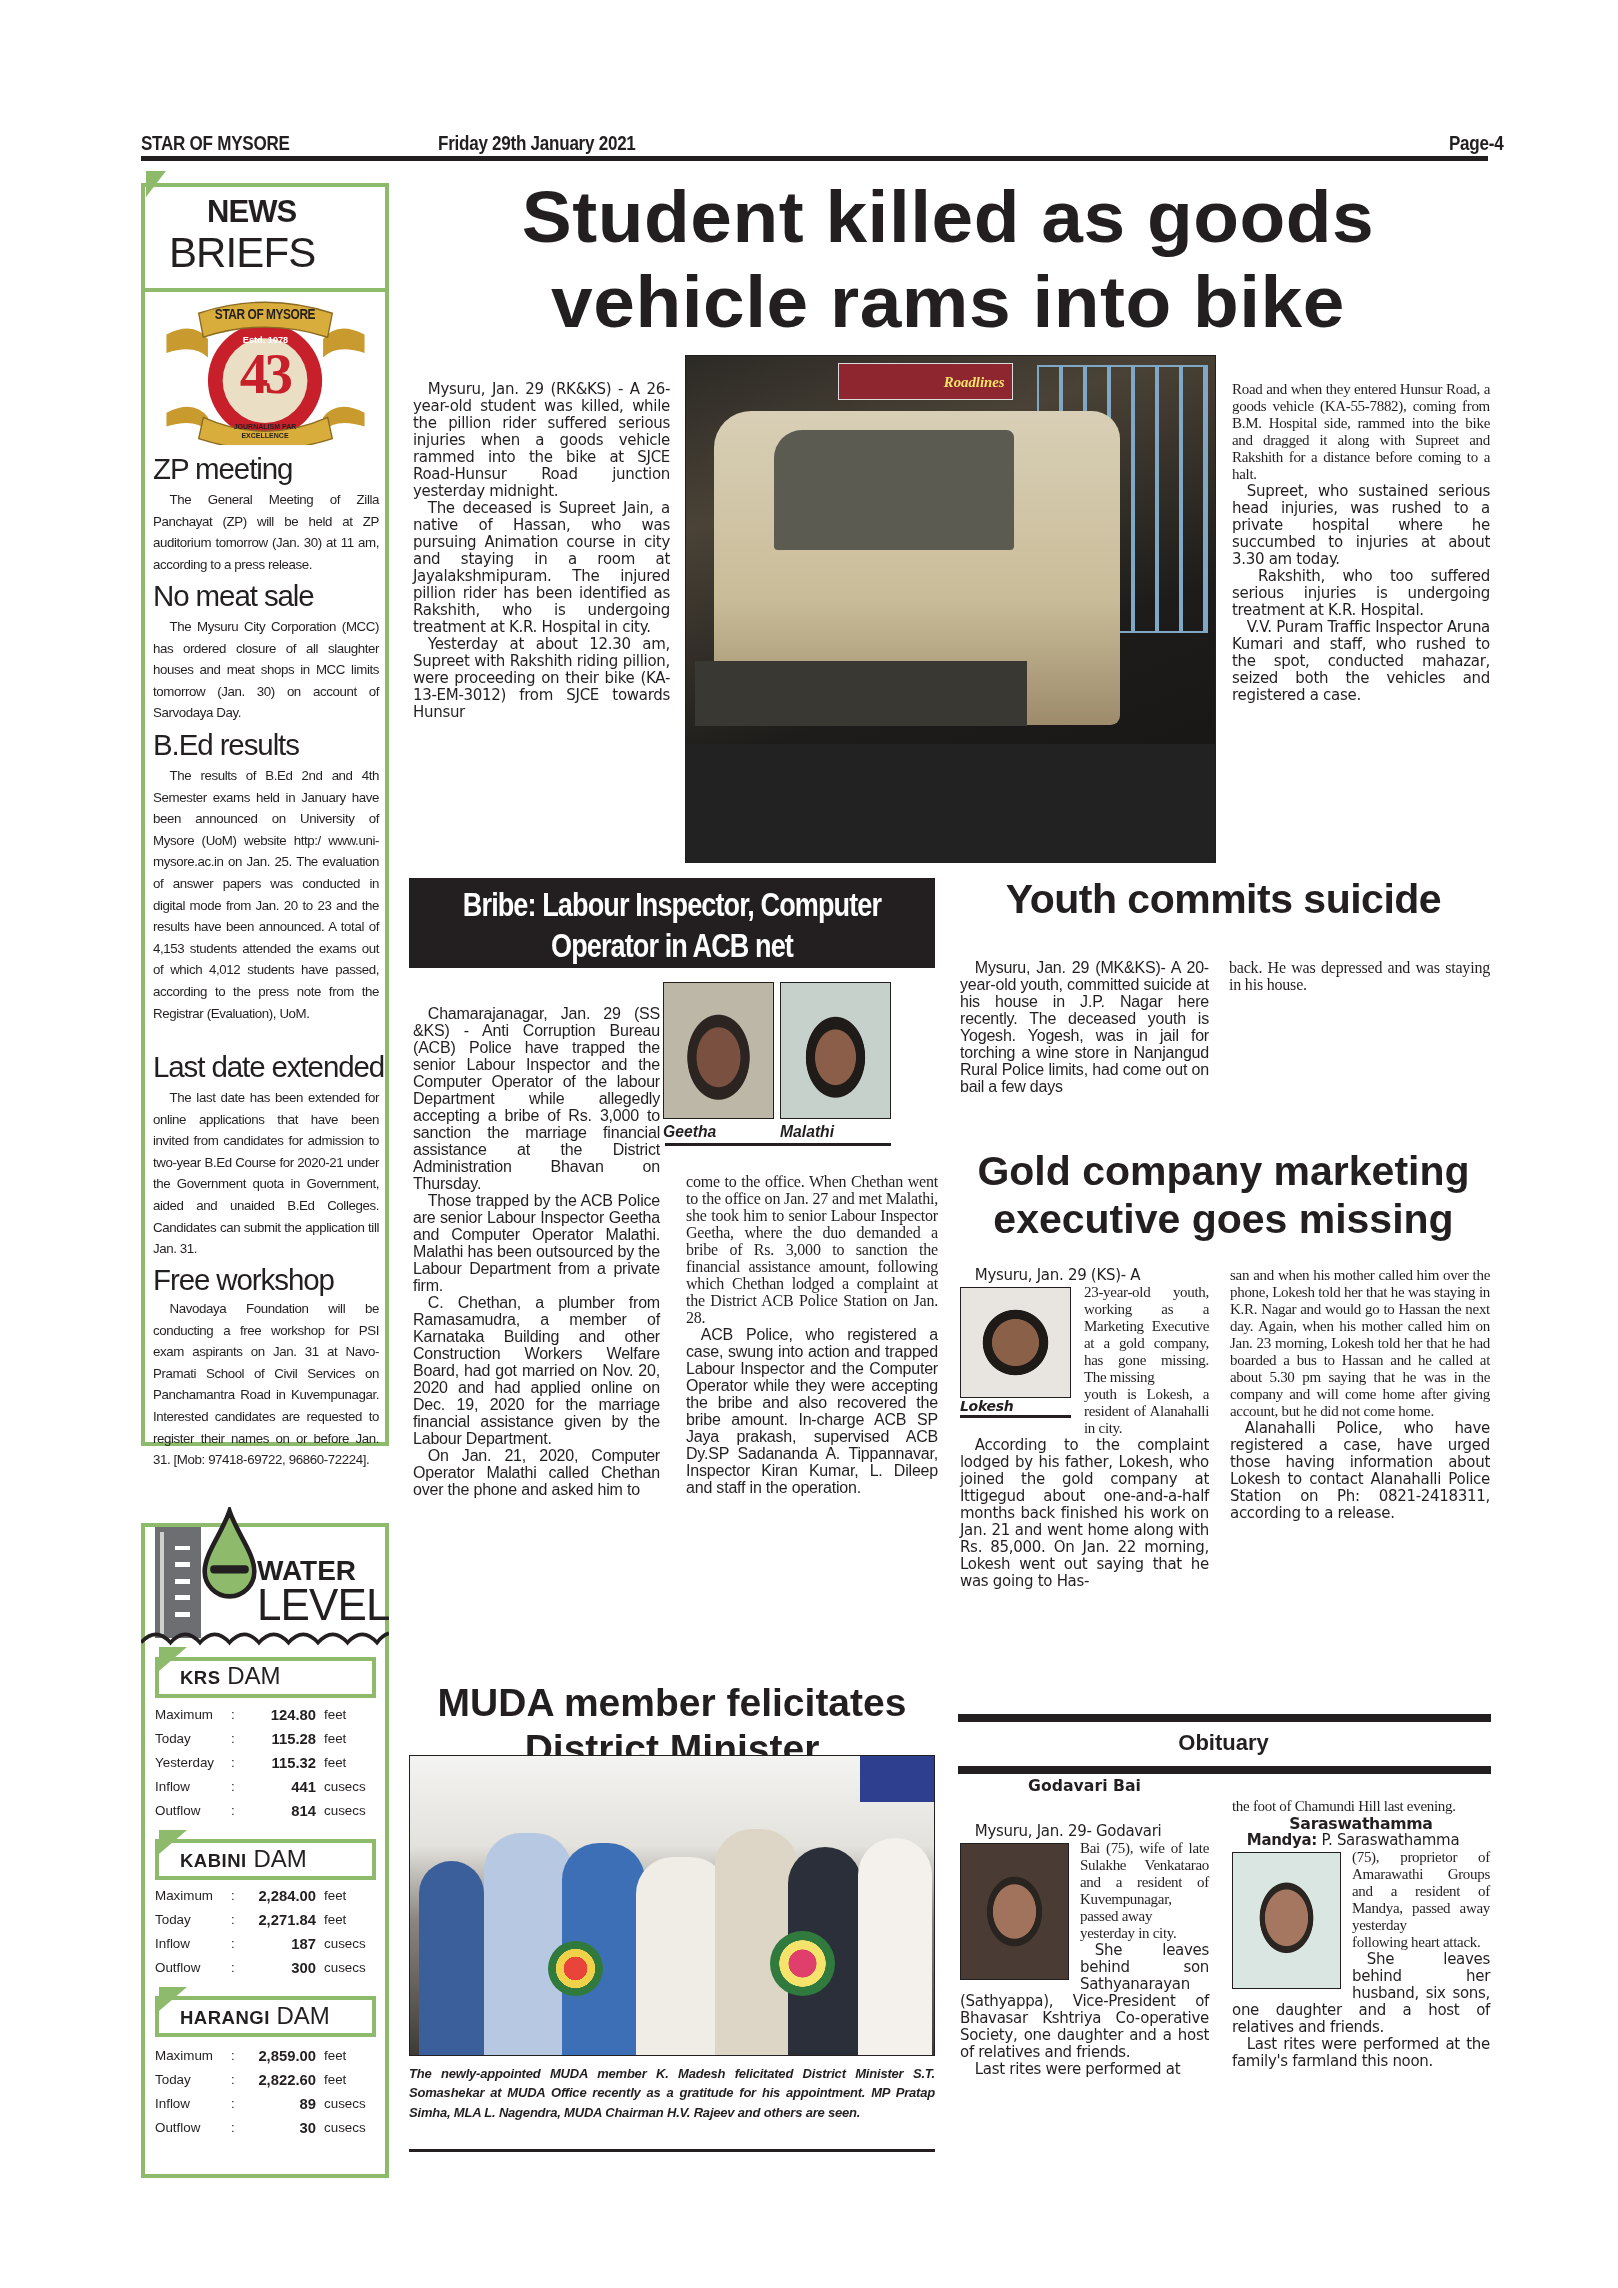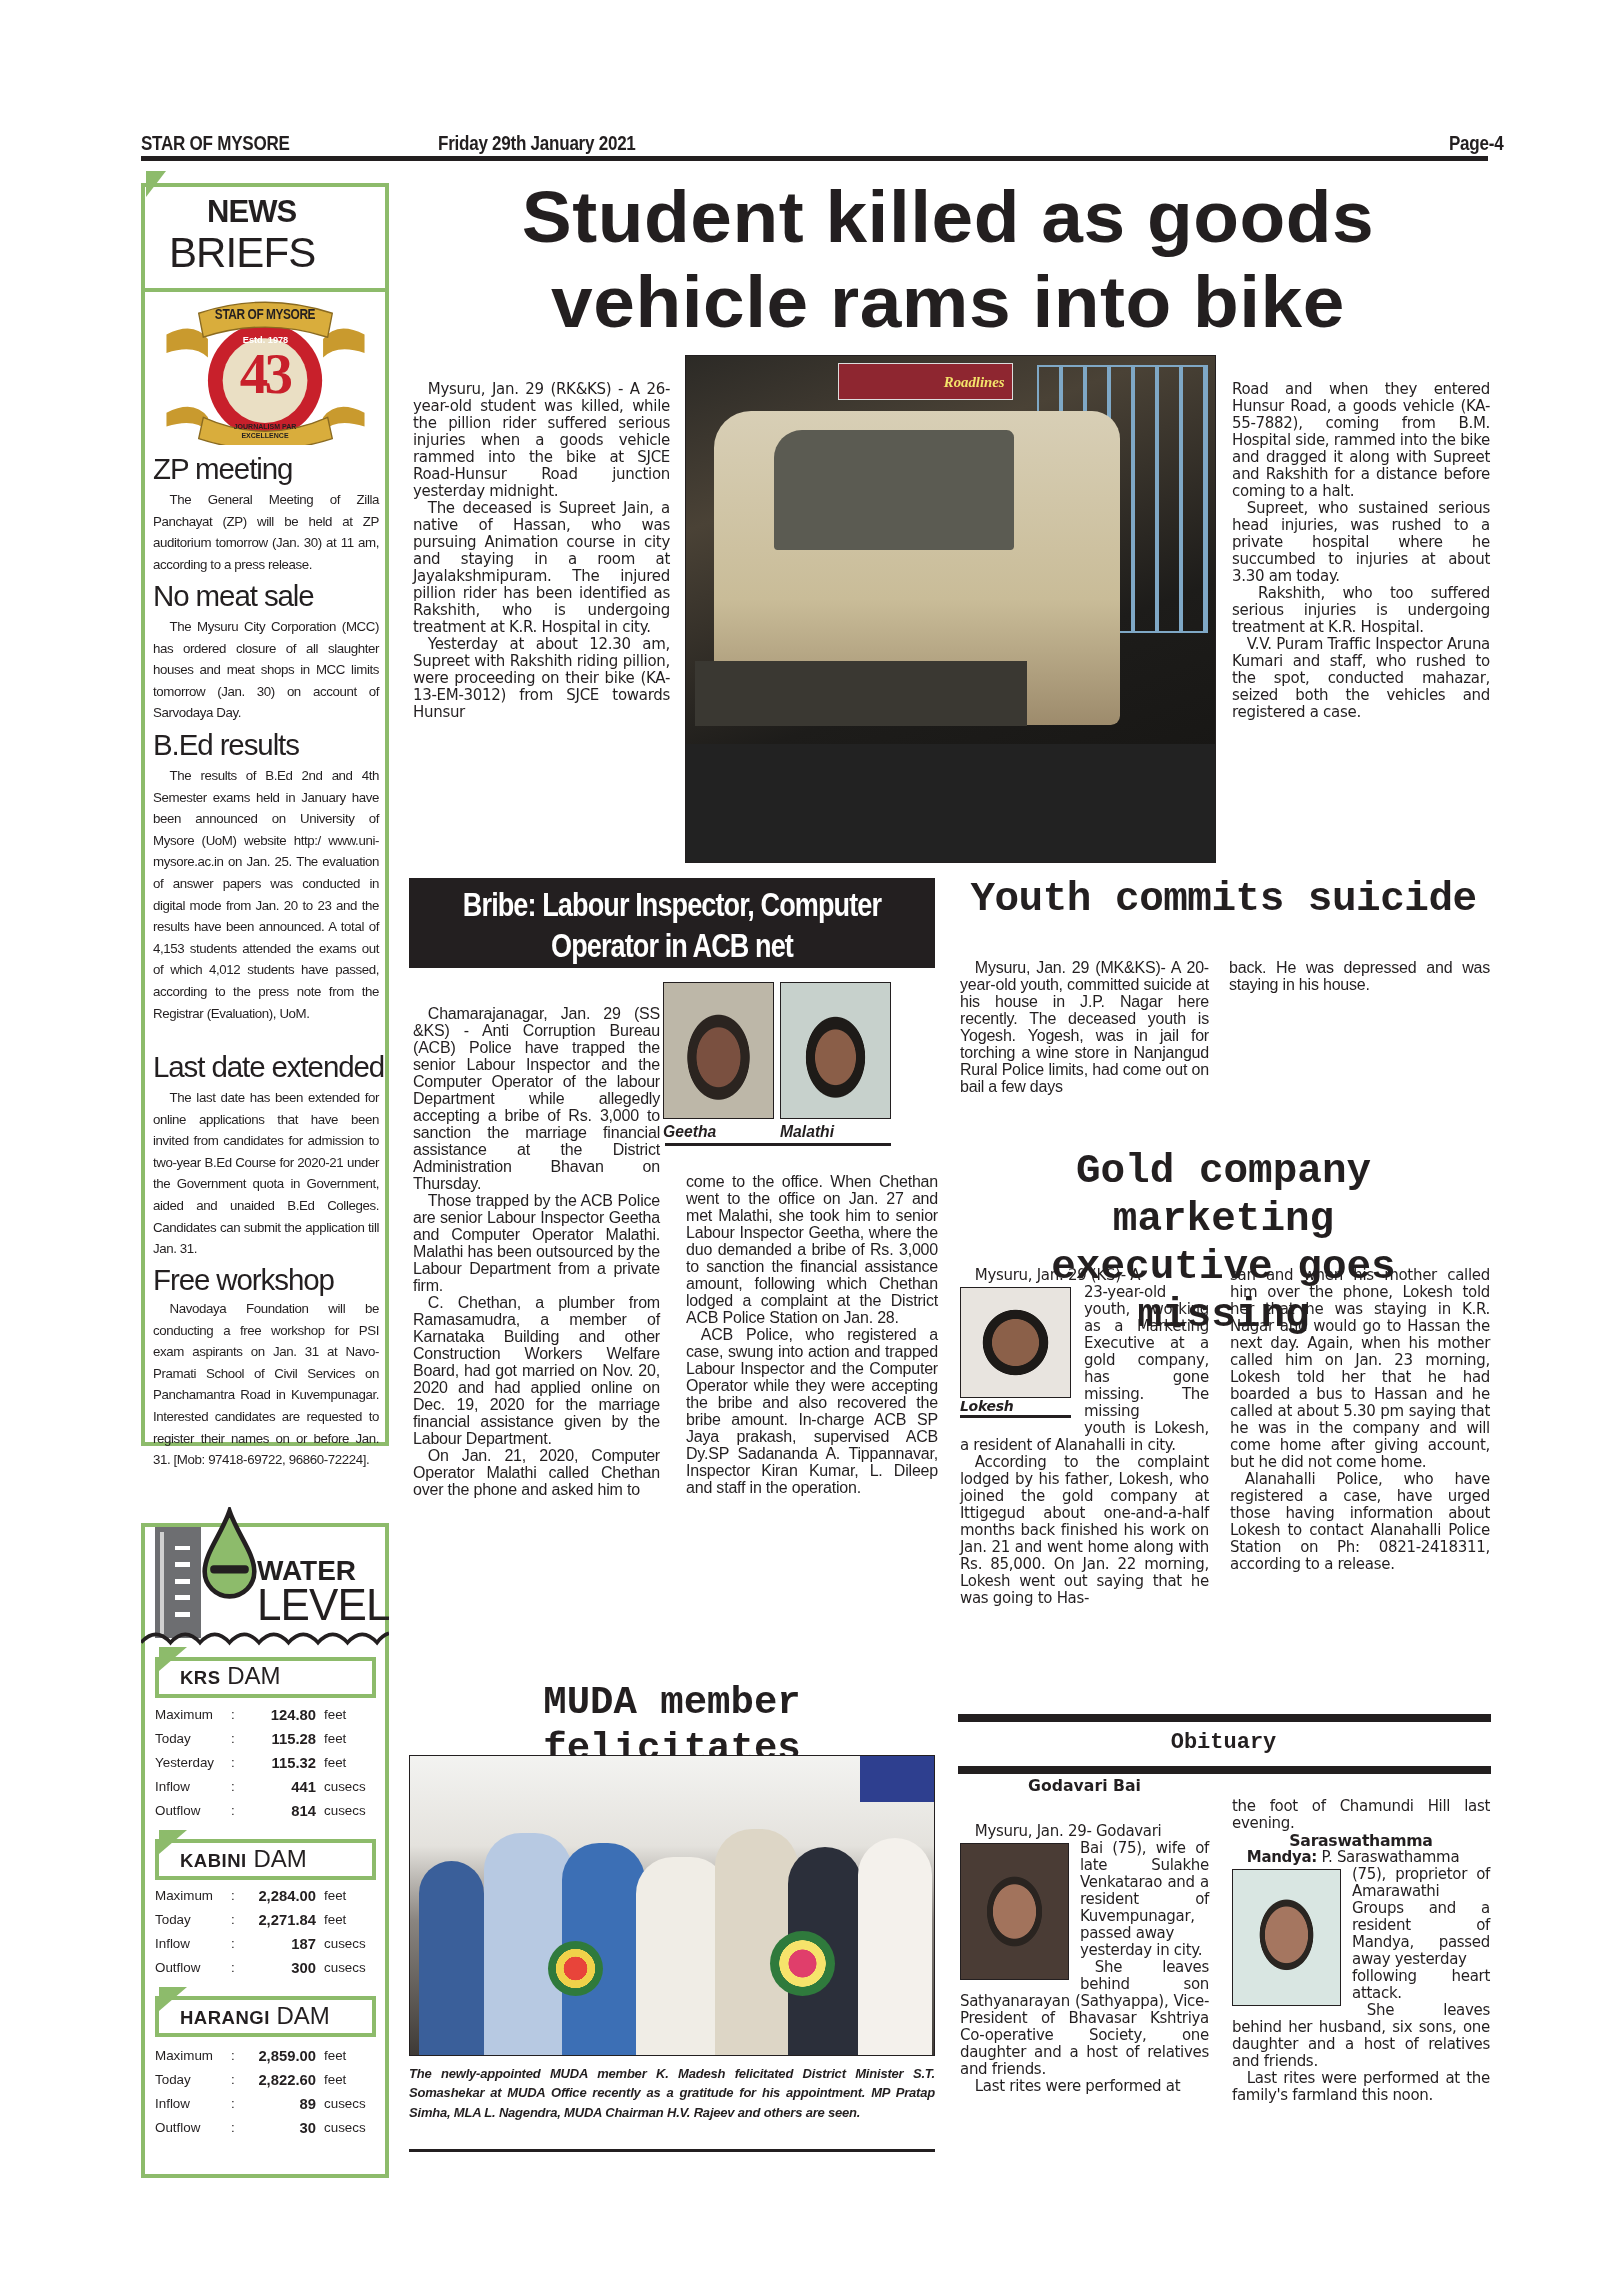--- a/index.html
+++ b/index.html
@@ -11,21 +11,21 @@
 .mast span{position:absolute;top:1.8px;font-size:19.4px;font-weight:bold;letter-spacing:-0.3px;transform:scaleX(0.88);transform-origin:left top;}
 .mast .pub{left:0;}
 .mast .date{left:297px;}
 .mast .page{right:-23px;}
 
 .headline{left:406px;top:175px;width:1084px;text-align:center;font-size:72px;font-weight:900;line-height:85px;letter-spacing:0.5px;font-family:"Liberation Sans",sans-serif;}
 .headline div{transform:scaleX(1.04);}
 
 .col{position:absolute;font-size:15px;line-height:17px;text-align:justify;font-family:"DejaVu Sans",sans-serif;letter-spacing:-0.3px;margin-top:24px;}
 .col p{text-indent:14.8px;}
-.col p.noind{text-indent:0;}
+.col p.noind{text-indent:0;font-family:Liberation Serif, serif;}
 .col.narrow{font-family:"Liberation Sans",sans-serif;font-size:16px;letter-spacing:-0.2px;}
 
 .side{left:141px;top:183px;width:248px;height:1263px;border:4.6px solid #8dbb6b;}
 .side-head{left:141px;top:183px;width:248px;height:109px;border:4.6px solid #8dbb6b;}
 .news-word{left:171px;top:194px;font-size:31px;font-weight:900;letter-spacing:-0.9px;margin-left:36px;}
 .briefs-word{left:169px;top:229px;font-size:42px;font-weight:normal;letter-spacing:-0.9px;}
 .brief-title{position:absolute;left:153px;font-size:29.5px;font-weight:normal;letter-spacing:-1.1px;line-height:33px;font-family:"Liberation Sans",sans-serif;}
 .brief-body{position:absolute;left:153px;width:226px;font-size:13.3px;line-height:21.6px;text-align:justify;letter-spacing:-0.4px;font-family:"Liberation Sans",sans-serif;}
 .brief-body p{text-indent:16.6px;}
 
@@ -53,21 +53,21 @@
 .truck .road{position:absolute;left:0;top:388px;width:100%;height:120px;background:#222;}
 .bribe-head{left:409px;top:878px;width:526px;height:90px;background:#231f20;color:#fff;text-align:center;font-family:"Liberation Sans",sans-serif;font-weight:bold;font-size:33px;line-height:41px;padding-top:5.5px;letter-spacing:-1.1px;}
 .bribe-head div{transform:scaleX(0.82);}
 .face{background:radial-gradient(ellipse at 50% 55%,#7a5040 0 28%,#2b2420 29% 40%,#bdb7a8 41%);}
 .face2{background:radial-gradient(ellipse at 50% 55%,#8a5e48 0 26%,#1e1b18 27% 38%,#c7d1cc 39%);}
 .face3{background:radial-gradient(ellipse at 50% 50%,#8b6049 0 30%,#1d1a18 31% 42%,#e8e4df 43%);}
 .face4{background:radial-gradient(ellipse at 50% 50%,#a2735c 0 28%,#2a2420 29% 36%,#4a3c35 37%);}
 .face5{background:radial-gradient(ellipse at 50% 48%,#a57660 0 28%,#2a2521 29% 35%,#d9e6e2 36%);}
 .caption-name{position:absolute;font-weight:bold;font-style:italic;font-size:15.7px;text-align:left;}
 .rule{position:absolute;height:2.8px;background:#231f20;}
-.sec-head{position:absolute;font-weight:900;font-family:Liberation Mono, monospace;color:#231f20;text-align:center;}
+.sec-head{position:absolute;font-weight:900;font-family:Liberation Sans, sans-serif;color:#231f20;text-align:center;}
 .muda-photo{left:409px;top:1755px;width:526px;height:301px;background:linear-gradient(180deg,#f3f3f1 0%,#e4e2dd 30%,#8a8580 55%,#3e3a36 100%);}
 .muda-photo .p{position:absolute;bottom:0;border-radius:37px 37px 0 0;}
 .muda-caption{left:409px;top:2064px;width:526px;font-style:italic;font-weight:bold;font-size:13px;line-height:19.4px;text-align:justify;letter-spacing:-0.2px;}
 .obit-name{position:absolute;font-weight:bold;font-size:15.7px;text-align:center;font-family:"DejaVu Sans",sans-serif;}
 </style>
 </head>
 <body>
 
 <div class="abs mast">
   <span class="pub">STAR OF MYSORE</span>

